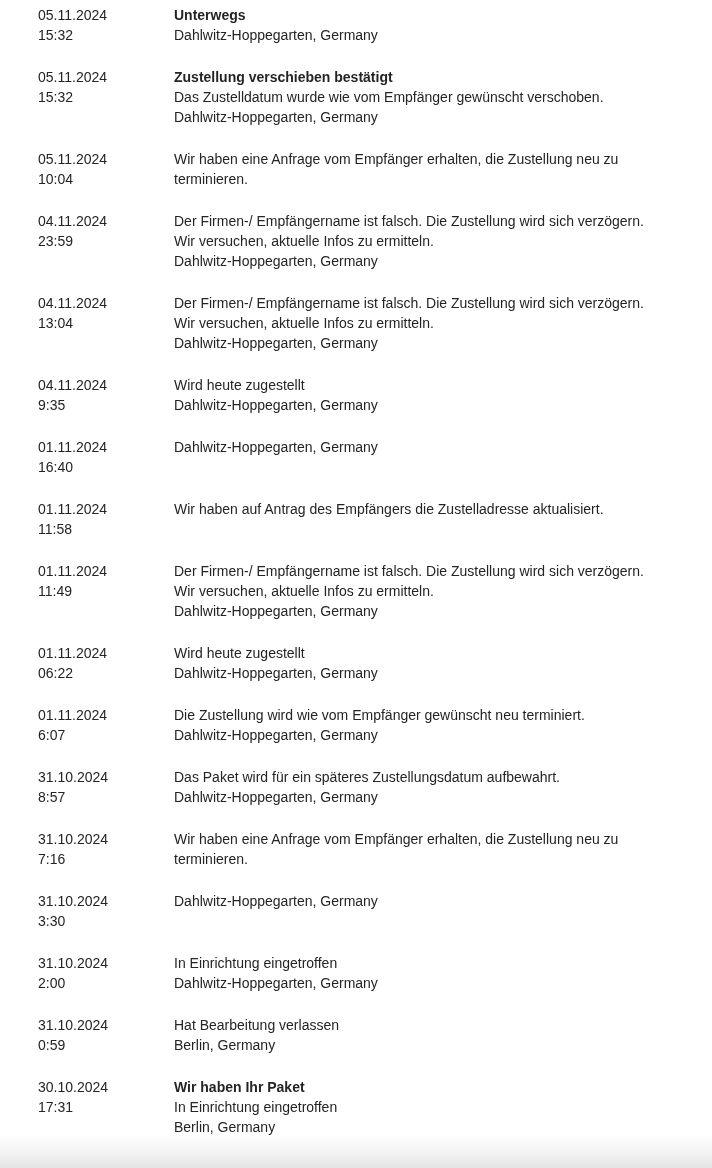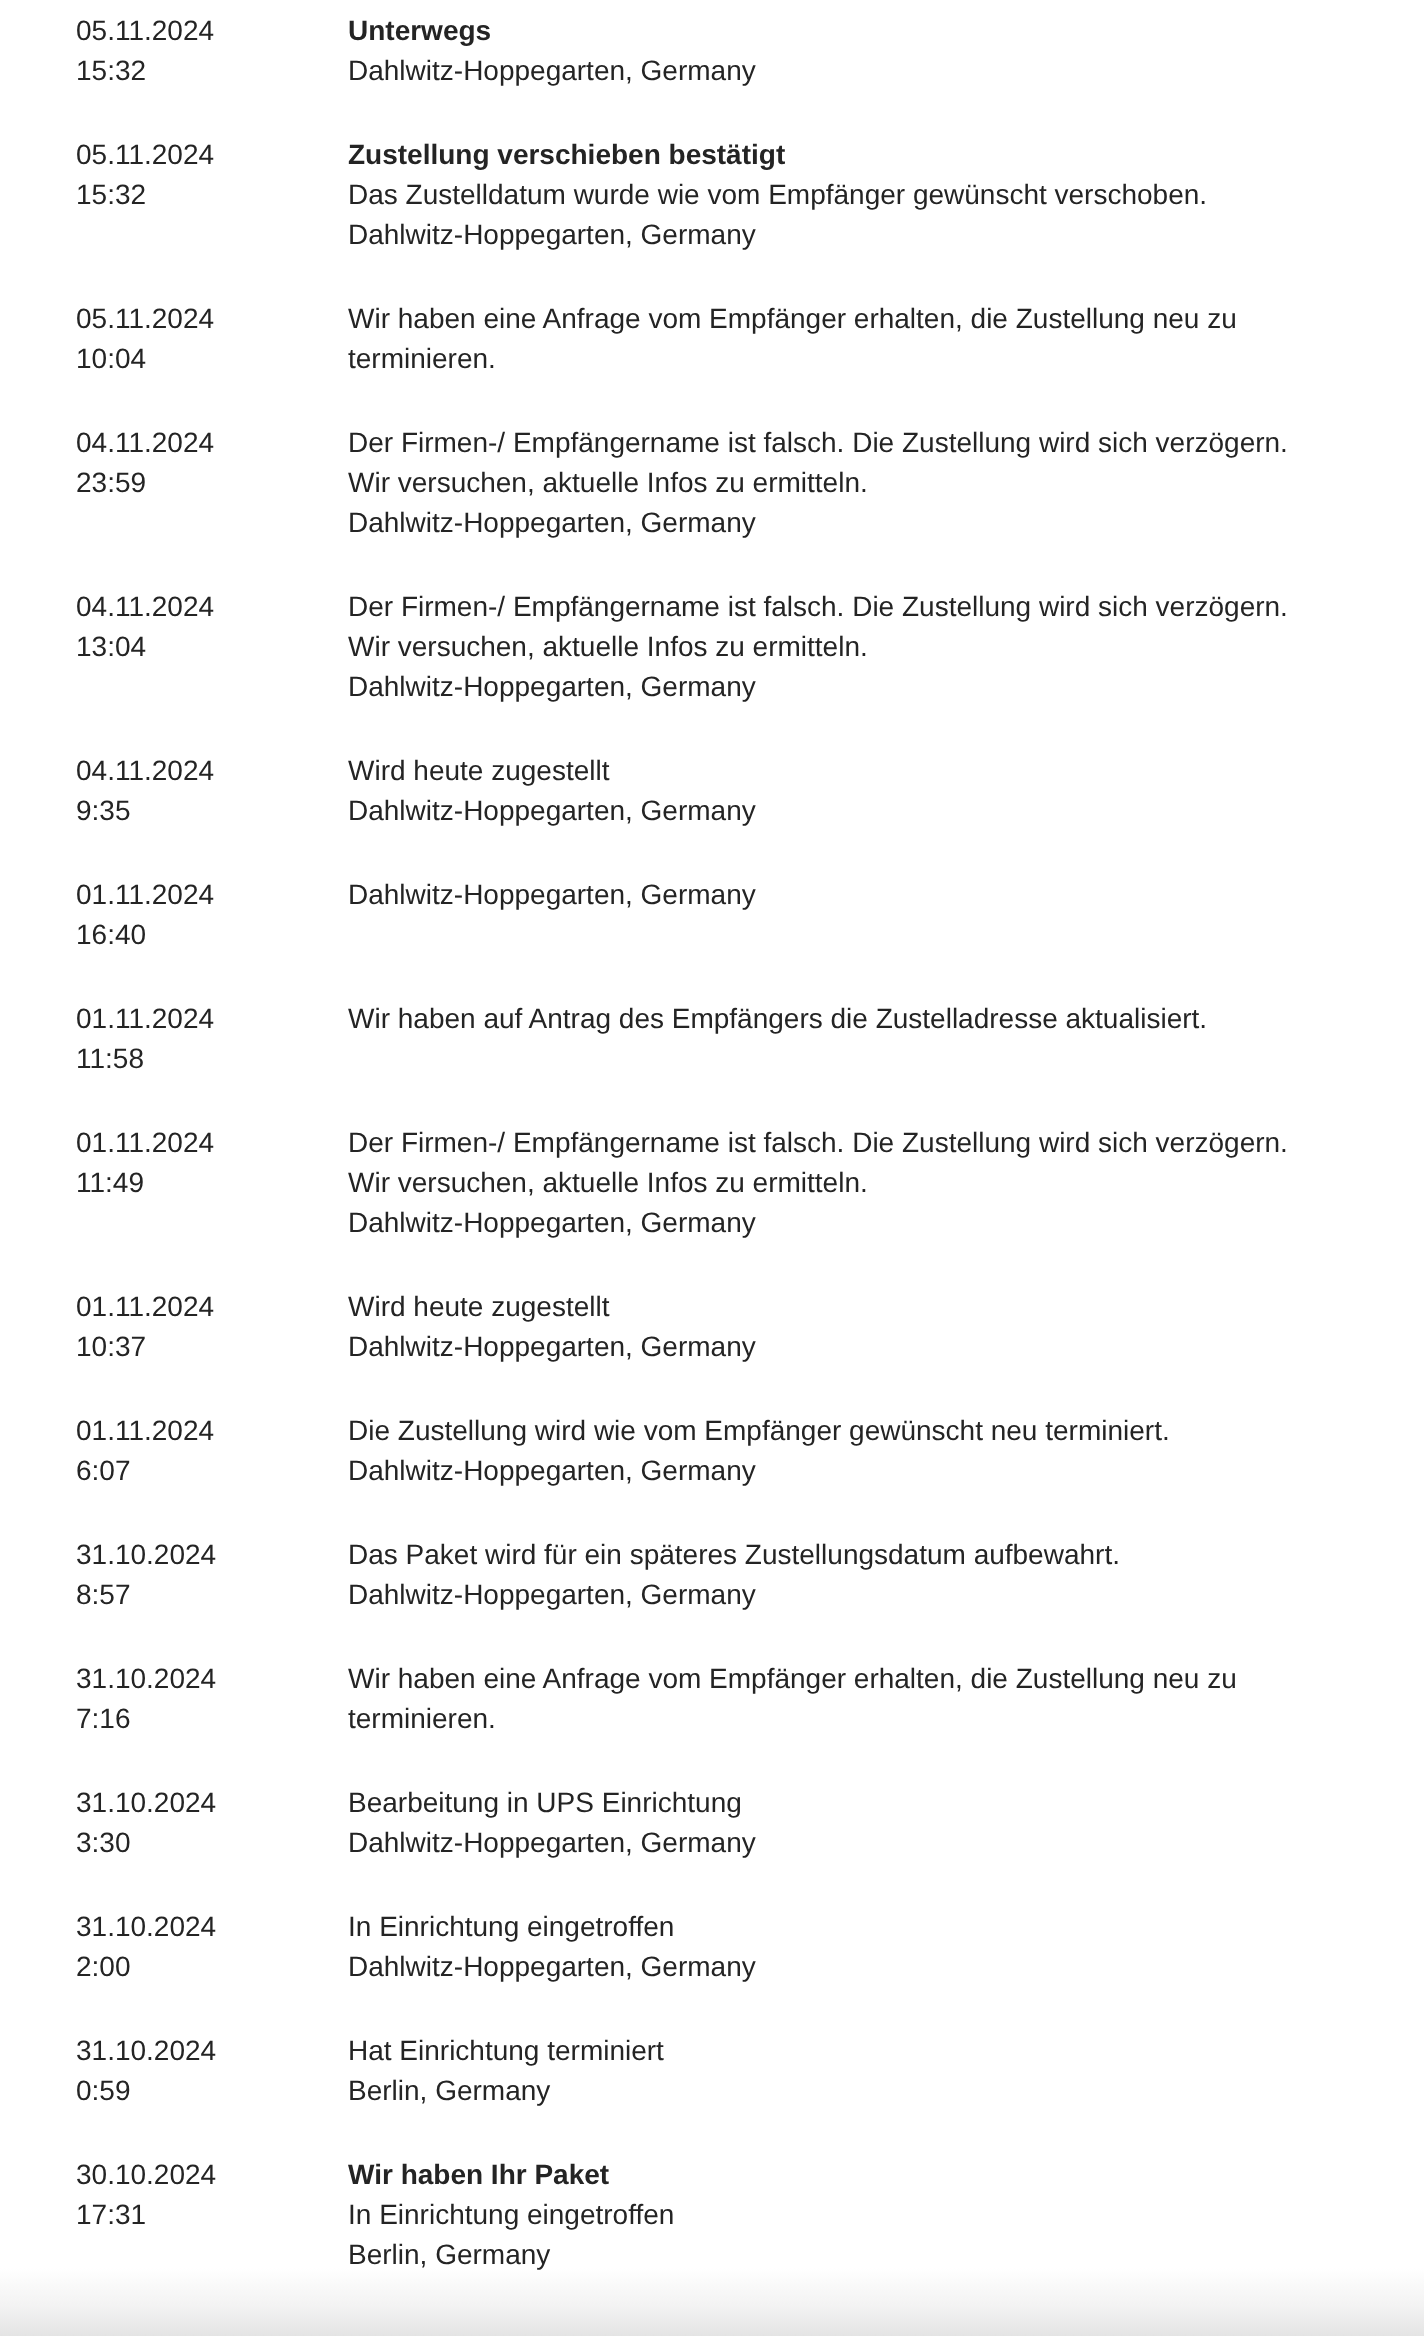--- a/index.html
+++ b/index.html
@@ -164,21 +164,21 @@
 
       <div class="desc">Der Firmen-/ Empfängername ist falsch. Die Zustellung wird sich verzögern.
 Wir versuchen, aktuelle Infos zu ermitteln.</div>
       <div class="loc">Dahlwitz-Hoppegarten, Germany</div>
     </div>
   </div>
 
   <div class="event">
     <div class="when">
       <div class="date">01.11.2024</div>
-      <div class="time">10:37</div>
+      <div class="time">06:22</div>
     </div>
     <div class="details">
 
       <div class="desc">Wird heute zugestellt</div>
       <div class="loc">Dahlwitz-Hoppegarten, Germany</div>
     </div>
   </div>
 
   <div class="event">
     <div class="when">
@@ -217,21 +217,20 @@
     </div>
   </div>
 
   <div class="event">
     <div class="when">
       <div class="date">31.10.2024</div>
       <div class="time">3:30</div>
     </div>
     <div class="details">
 
-      <div class="desc">Bearbeitung in UPS Einrichtung</div>
       <div class="loc">Dahlwitz-Hoppegarten, Germany</div>
     </div>
   </div>
 
   <div class="event">
     <div class="when">
       <div class="date">31.10.2024</div>
       <div class="time">2:00</div>
     </div>
     <div class="details">
@@ -241,21 +240,21 @@
     </div>
   </div>
 
   <div class="event">
     <div class="when">
       <div class="date">31.10.2024</div>
       <div class="time">0:59</div>
     </div>
     <div class="details">
 
-      <div class="desc">Hat Einrichtung terminiert</div>
+      <div class="desc">Hat Bearbeitung verlassen</div>
       <div class="loc">Berlin, Germany</div>
     </div>
   </div>
 
   <div class="event">
     <div class="when">
       <div class="date">30.10.2024</div>
       <div class="time">17:31</div>
     </div>
     <div class="details">

